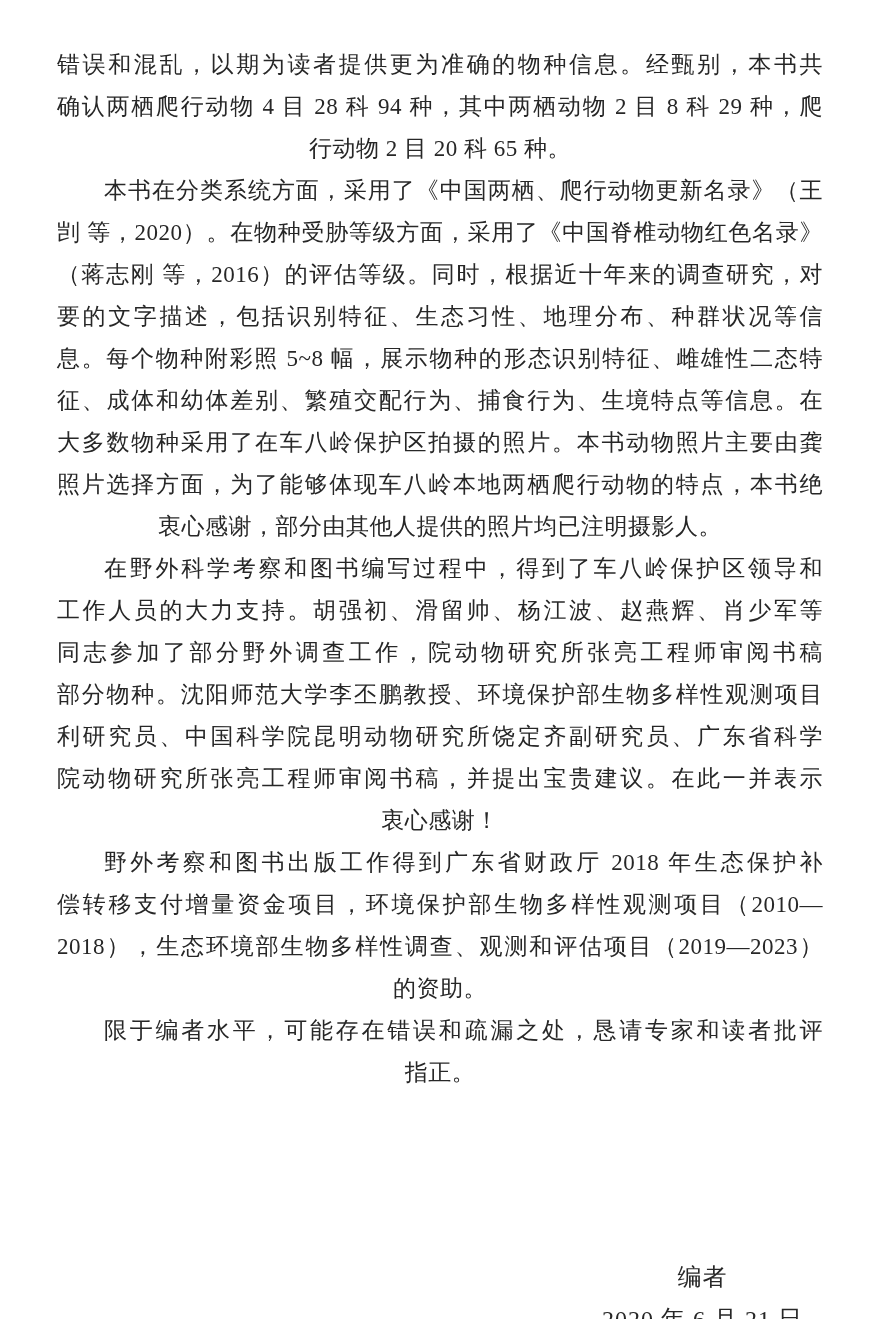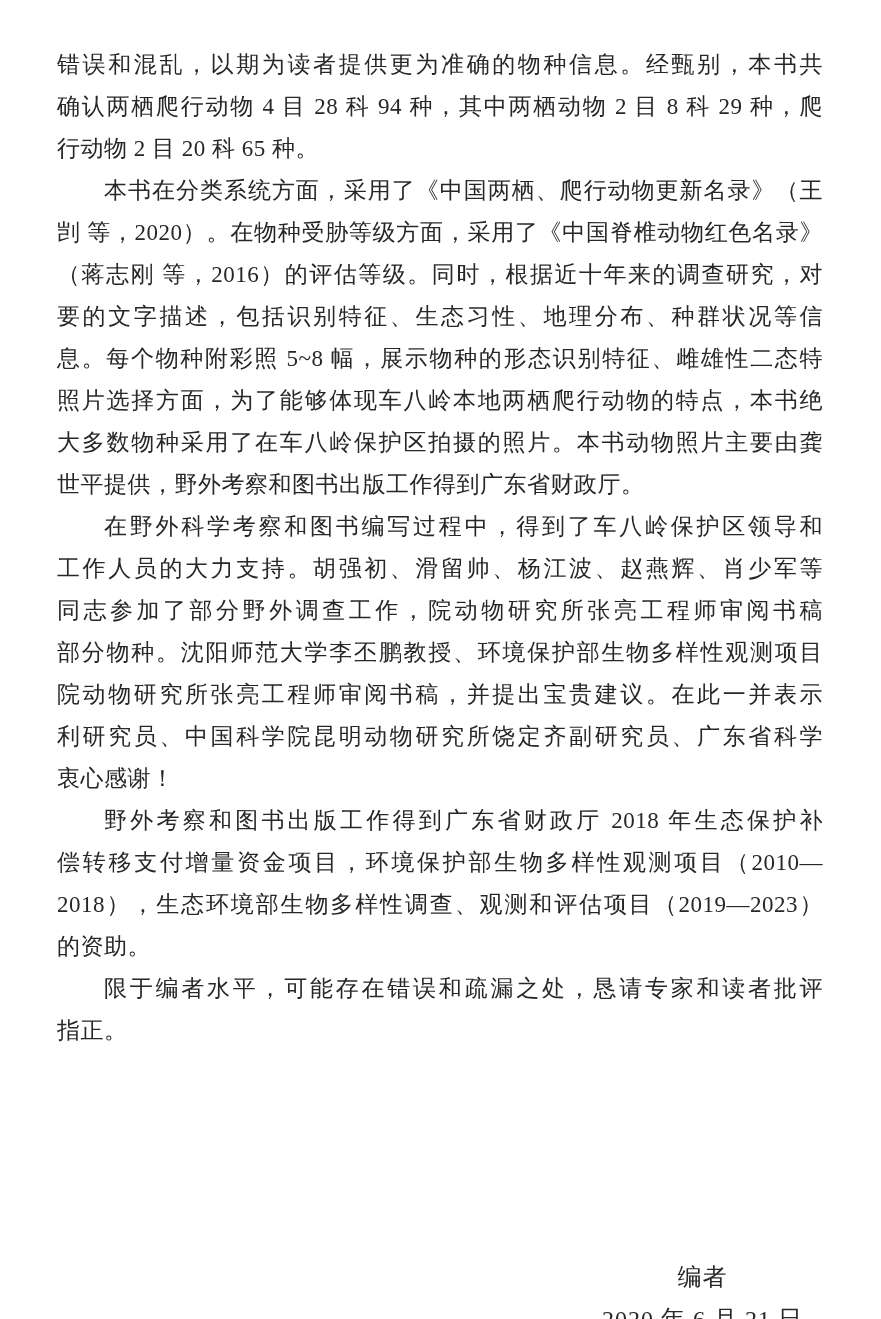--- a/index.html
+++ b/index.html
@@ -31,21 +31,21 @@
     line-height: 42px;
     height: 42px;
     letter-spacing: 0.5px;
   }
   
   .jline {
     text-align: justify;
     text-align-last: justify;
   }
   .lastline {
-    text-align: left;
+    text-align: center;
     text-align-last: auto;
   }
   .indent {
     text-indent: 47px;
   }
   .signature {
     position: absolute;
     top: 1256px;
     right: 78px;
     text-align: center;
@@ -69,32 +69,33 @@
       <div class="line jline">确认两栖爬行动物 4 目 28 科 94 种，其中两栖动物 2 目 8 科 29 种，爬</div>
       <div class="line lastline">行动物 2 目 20 科 65 种。</div>
     </div>
 
     <div class="paragraph">
       <div class="line jline indent">本书在分类系统方面，采用了《中国两栖、爬行动物更新名录》（王</div>
       <div class="line jline">剀 等，2020）。在物种受胁等级方面，采用了《中国脊椎动物红色名录》</div>
       <div class="line jline">（蒋志刚 等，2016）的评估等级。同时，根据近十年来的调查研究，对</div>
       <div class="line jline">要的文字描述，包括识别特征、生态习性、地理分布、种群状况等信</div>
       <div class="line jline">息。每个物种附彩照 5~8 幅，展示物种的形态识别特征、雌雄性二态特</div>
+      <div class="line jline">征、成体和幼体差别、繁殖交配行为、捕食行为、生境特点等信息。在</div>
+      <div class="line jline">大多数物种采用了在车八岭保护区拍摄的照片。本书动物照片主要由龚</div>
       <div class="line jline">照片选择方面，为了能够体现车八岭本地两栖爬行动物的特点，本书绝</div>
-      <div class="line jline">大多数物种采用了在车八岭保护区拍摄的照片。本书动物照片主要由龚</div>
-      <div class="line lastline">世平提供，野外考察和图书出版工作得到广东省财政厅。</div>
+      <div class="line lastline">衷心感谢，部分由其他人提供的照片均已注明摄影人。</div>
     </div>
 
     <div class="paragraph">
       <div class="line jline indent">在野外科学考察和图书编写过程中，得到了车八岭保护区领导和</div>
       <div class="line jline">工作人员的大力支持。胡强初、滑留帅、杨江波、赵燕辉、肖少军等</div>
       <div class="line jline">同志参加了部分野外调查工作，院动物研究所张亮工程师审阅书稿</div>
       <div class="line jline">部分物种。沈阳师范大学李丕鹏教授、环境保护部生物多样性观测项目</div>
+      <div class="line jline">利研究员、中国科学院昆明动物研究所饶定齐副研究员、广东省科学</div>
       <div class="line jline">院动物研究所张亮工程师审阅书稿，并提出宝贵建议。在此一并表示</div>
-      <div class="line jline">利研究员、中国科学院昆明动物研究所饶定齐副研究员、广东省科学</div>
       <div class="line lastline">衷心感谢！</div>
     </div>
 
     <div class="paragraph">
       <div class="line jline indent">野外考察和图书出版工作得到广东省财政厅 2018 年生态保护补</div>
       <div class="line jline">偿转移支付增量资金项目，环境保护部生物多样性观测项目（2010—</div>
       <div class="line jline">2018），生态环境部生物多样性调查、观测和评估项目（2019—2023）</div>
       <div class="line lastline">的资助。</div>
     </div>
 

